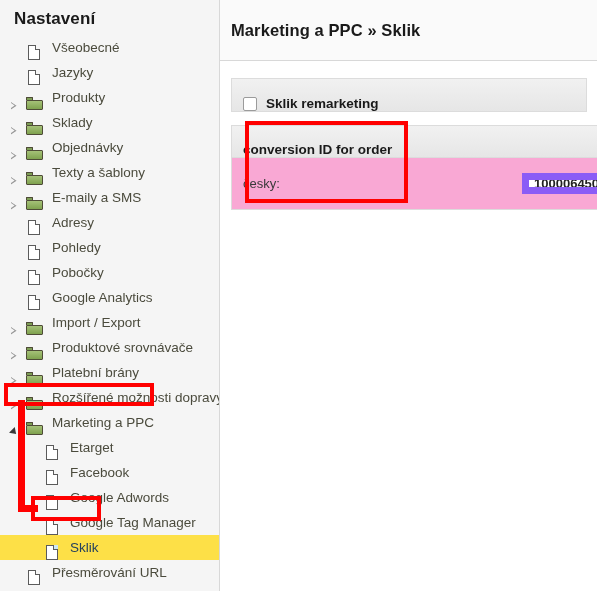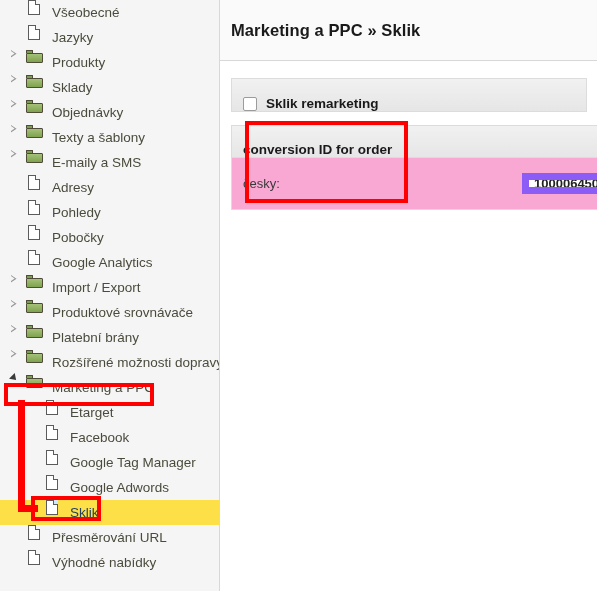--- a/index.html
+++ b/index.html
@@ -45,21 +45,21 @@
   }
 
   .tree {
     list-style: none;
     margin: 0;
     padding: 0;
   }
 
   .tree-item {
     display: flex;
-    align-items: flex-start;
+    align-items: flex-end;
     height: 25px;
     padding: 0 0 0 6px;
     box-sizing: border-box;
     white-space: nowrap;
     cursor: pointer;
   }
   .tree-item.selected {
     background: #fde047;
   }
 
@@ -280,20 +280,21 @@
     pointer-events: none;
     z-index: 39;
   }
 </style>
 </head>
 <body>
 
 <div id="app">
 
   <div id="sidebar">
+    <div id="sidebar-title">Nastavení</div>
     <ul class="tree" id="tree-root">
         <li class="tree-item">
           <span class="arrow-slot"></span>
           <span class="icon-slot">
             <span class="page"></span>
           </span>
           <span class="tree-label">Všeobecné</span>
         </li>
         <li class="tree-item">
           <span class="arrow-slot"></span>
@@ -462,28 +463,28 @@
           <span class="icon-slot">
             <span class="page"></span>
           </span>
           <span class="tree-label">Facebook</span>
         </li>
         <li class="tree-item lvl2">
           <span class="arrow-slot"></span>
           <span class="icon-slot">
             <span class="page"></span>
           </span>
+          <span class="tree-label">Google Adwords</span>
+        </li>
+        <li class="tree-item lvl2">
+          <span class="arrow-slot"></span>
+          <span class="icon-slot">
+            <span class="page"></span>
+          </span>
           <span class="tree-label">Google Tag Manager</span>
-        </li>
-        <li class="tree-item lvl2">
-          <span class="arrow-slot"></span>
-          <span class="icon-slot">
-            <span class="page"></span>
-          </span>
-          <span class="tree-label">Google Adwords</span>
         </li>
         <li class="tree-item lvl2 selected">
           <span class="arrow-slot"></span>
           <span class="icon-slot">
             <span class="page"></span>
           </span>
           <span class="tree-label">Sklik</span>
         </li>
         <li class="tree-item">
           <span class="arrow-slot"></span>

